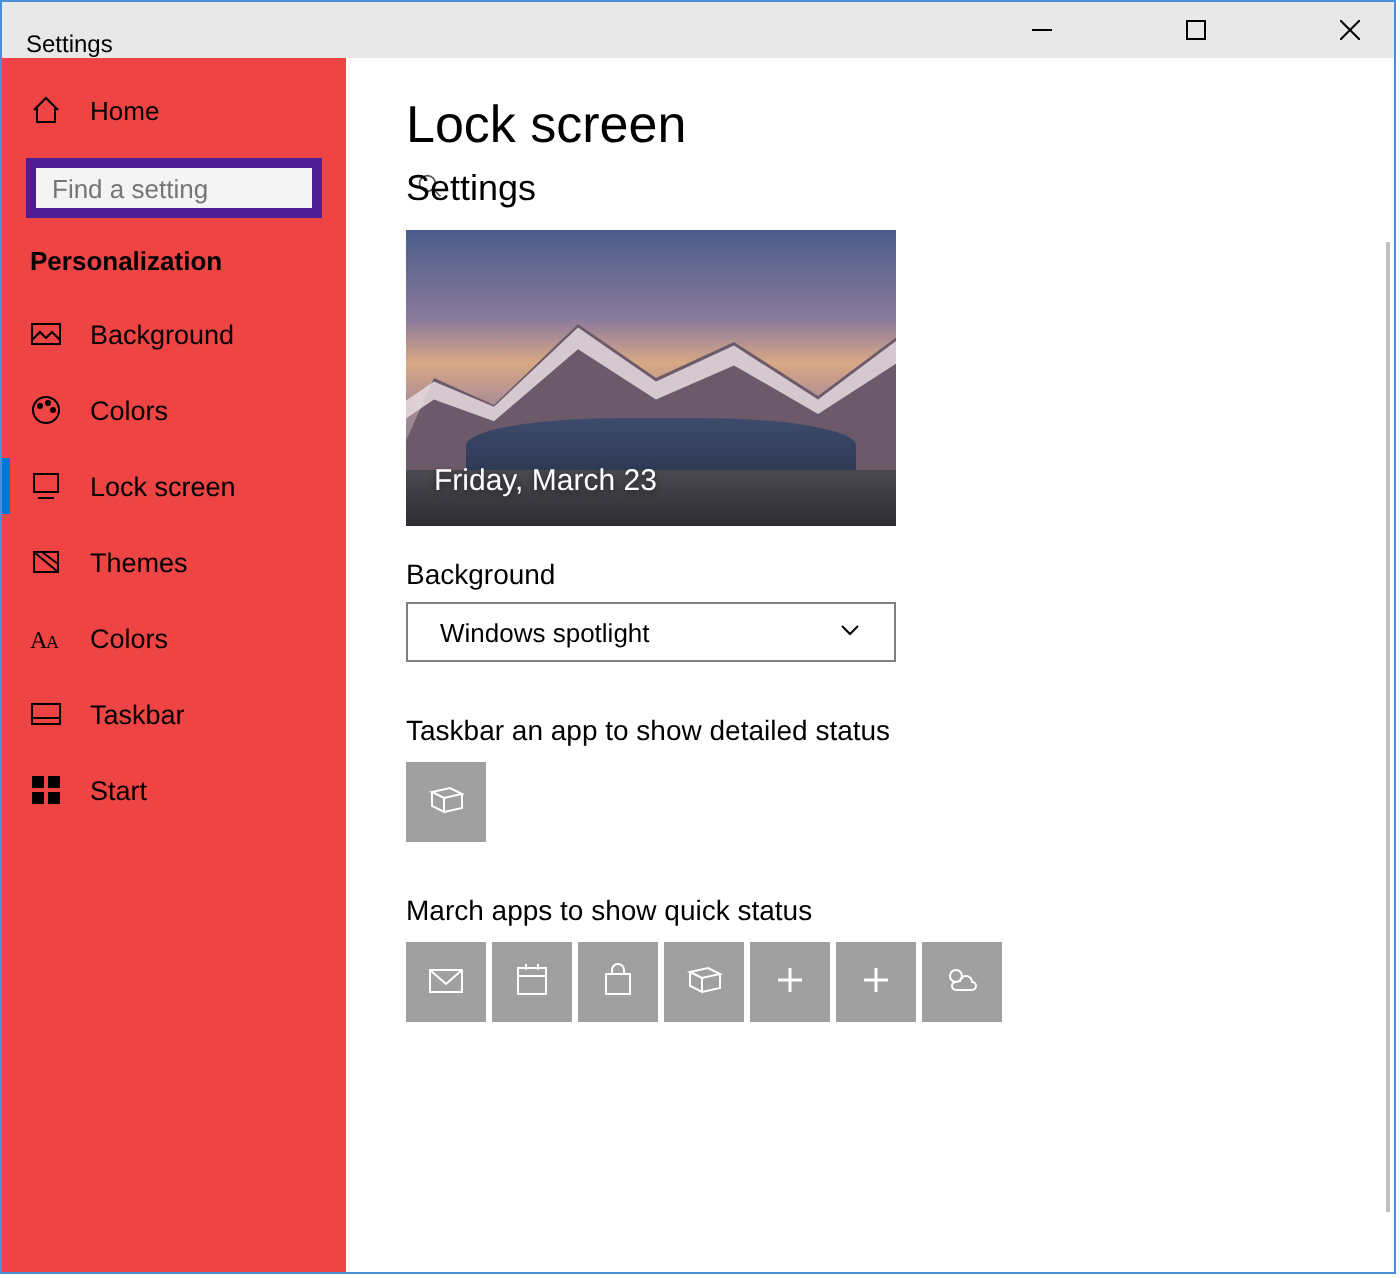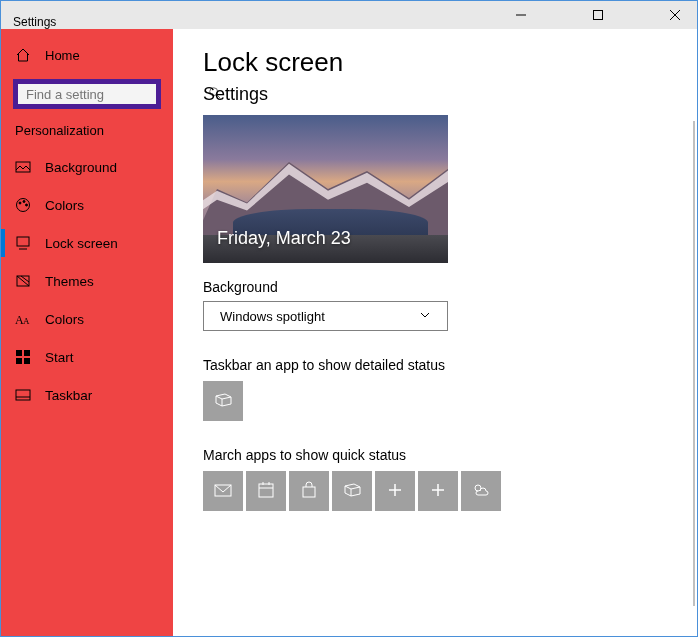--- a/index.html
+++ b/index.html
@@ -10,34 +10,34 @@
   .titlebar .spacer { flex: 1; }
   .winbtn { width: 45px; height: 28px; display: flex; align-items: center; justify-content: center; }
   .winbtn svg { width: 10px; height: 10px; }
   .body { flex: 1; display: flex; overflow: hidden; }
   .sidebar { width: 172px; background: #ef4444; display: flex; flex-direction: column; padding-top: 8px; }
   .home-row { display: flex; align-items: center; height: 36px; padding: 0 14px; gap: 14px; }
   .home-row .icon, .nav-item .icon { width: 16px; height: 16px; display: flex; align-items: center; justify-content: center; }
   .search-wrap { padding: 6px 12px 10px 12px; }
   .search { width: 100%; height: 30px; border: 5px solid #4c1d95; background: #f4f4f4; display: flex; align-items: center; padding: 0 8px; gap: 6px; }
   .search input { flex: 1; border: none; background: transparent; outline: none; font-family: inherit; font-size: 13px; color: #666; }
-  .cat-label { padding: 4px 14px 10px 14px; font-weight: 400; font-size: 13px; }
+  .cat-label { padding: 4px 14px 10px 14px; font-weight: 700; font-size: 13px; }
   .nav-item { display: flex; align-items: center; height: 38px; padding: 0 14px; gap: 14px; font-size: 13.5px; position: relative; }
   .nav-item.active::before { content: ""; position: absolute; left: 0; top: 5px; bottom: 5px; width: 4px; background: #0078d7; }
   .content { flex: 1; padding: 18px 30px 10px 30px; overflow-y: auto; }
   .content h1 { font-weight: 400; font-size: 26px; margin-bottom: 6px; }
   .content h2.preview { font-weight: 400; font-size: 18px; margin-bottom: 10px; }
   .preview-box { width: 245px; height: 148px; position: relative; overflow: hidden; }
   .sky { position: absolute; inset: 0; background: linear-gradient(180deg,#4a5d8a 0%,#8a7a9c 30%,#d9a884 45%,#a58a96 60%,#6b6d85 100%); }
   .mtn1 { position: absolute; bottom: 20px; left: -10px; width: 300px; height: 90px; background:#6c5a6b; clip-path: polygon(0% 100%,8% 40%,18% 55%,32% 10%,45% 40%,58% 20%,72% 50%,86% 15%,100% 55%,100% 100%);}
   .snow { position: absolute; bottom: 20px; left: -10px; width: 300px; height: 90px; background:#e8dce0; opacity:.85; clip-path: polygon(0% 60%,8% 42%,18% 56%,32% 12%,45% 42%,58% 22%,72% 52%,86% 17%,100% 57%,100% 62%,86% 30%,72% 60%,58% 33%,45% 52%,32% 24%,18% 64%,8% 52%,0% 70%);}
   .lake { position: absolute; bottom: 20px; left: 30px; right: 20px; height: 34px; background: linear-gradient(180deg,#3d4a6b,#2a3550); border-radius: 40% 40% 10% 10%; }
   .fg { position: absolute; bottom: 0; left: 0; right: 0; height: 28px; background: linear-gradient(180deg,#4a4a50,#2c2c32); }
   .preview-time { position: absolute; left: 14px; bottom: 30px; color: #fff; font-size: 26px; font-weight: 300; letter-spacing: 1px; text-shadow: 0 1px 3px rgba(0,0,0,.5);}
-  .preview-date { position: absolute; left: 14px; bottom: 14px; color: #fff; font-size: 18px; text-shadow: 0 1px 3px rgba(0,0,0,.5);}
+  .preview-date { position: absolute; left: 14px; bottom: 14px; color: #fff; font-size: 15px; text-shadow: 0 1px 3px rgba(0,0,0,.5);}
   .section-label { font-size: 14px; margin-top: 16px; margin-bottom: 6px; }
   .dropdown { width: 245px; height: 30px; border: 1px solid #808080; display: flex; align-items: center; padding: 0 16px; justify-content: space-between; font-size: 13px; }
   .status-label { font-size: 14px; margin-top: 26px; margin-bottom: 8px; }
   .tile-row { display: flex; gap: 3px; }
   .tile { width: 40px; height: 40px; background: #a0a0a0; display: flex; align-items: center; justify-content: center; }
   .tile svg { width: 20px; height: 20px; fill: #fff; stroke: #fff; }
   .scroll-ind { position: absolute; right: 2px; top: 120px; bottom: 30px; width: 2px; background: #c0c0c0; }
 </style>
 </head>
 <body>
@@ -131,37 +131,37 @@
         <span class="icon">
           <svg viewBox="0 0 16 16" width="16" height="16">
               <text x="0" y="13" font-size="12" font-family="serif">A</text>
               <text x="8" y="13" font-size="9" font-family="serif">A</text>
             </svg>
         </span>
         <span>Colors</span>
       </div>
       <div class="nav-item">
         <span class="icon">
+          <svg viewBox="0 0 16 16" width="16" height="16" fill="none" stroke="#000" stroke-width="1">
+              <rect x="1" y="3" width="14" height="10"></rect>
+              <line x1="1" y1="10" x2="15" y2="10"></line>
+            </svg>
+        </span>
+        <span>Taskbar</span>
+      </div>
+      <div class="nav-item">
+        <span class="icon">
           <svg viewBox="0 0 16 16" width="16" height="16" fill="#000">
               <rect x="1" y="1" width="6" height="6"></rect>
               <rect x="9" y="1" width="6" height="6"></rect>
               <rect x="1" y="9" width="6" height="6"></rect>
               <rect x="9" y="9" width="6" height="6"></rect>
             </svg>
         </span>
         <span>Start</span>
-      </div>
-      <div class="nav-item">
-        <span class="icon">
-          <svg viewBox="0 0 16 16" width="16" height="16" fill="none" stroke="#000" stroke-width="1">
-              <rect x="1" y="3" width="14" height="10"></rect>
-              <line x1="1" y1="10" x2="15" y2="10"></line>
-            </svg>
-        </span>
-        <span>Taskbar</span>
       </div>
     </div>
 
     <div class="content">
       <h1>Lock screen</h1>
       <h2 class="preview">Settings</h2>
 
       <div class="preview-box">
         <div class="sky"></div>
           <div class="mtn1"></div>

